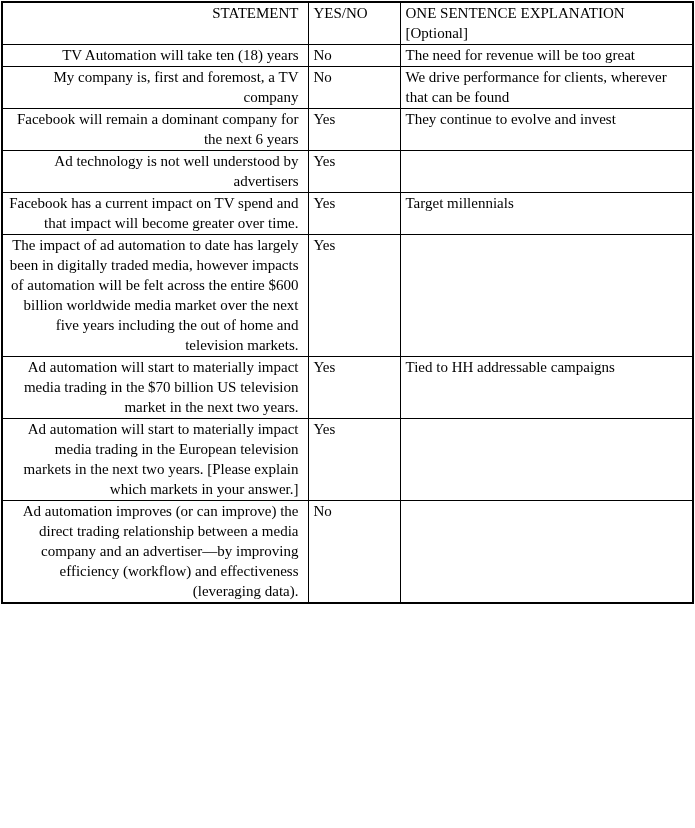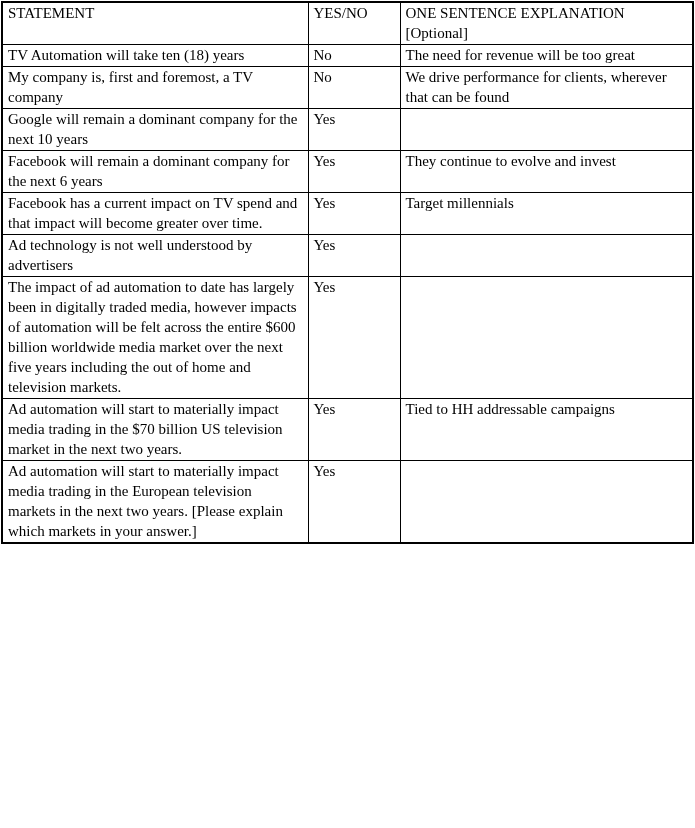--- a/index.html
+++ b/index.html
@@ -32,20 +32,21 @@
     vertical-align: top;
     text-align: left;
     font-weight: normal;
     padding: 0 4px 1px 5px;
     overflow: hidden;
     word-wrap: break-word;
   }
   table.survey td.col-statement,
   table.survey th.col-statement {
     padding-right: 9px;
+    text-align: right;
   }
   col.c-statement   { width: 306px; }
   col.c-yesno       { width: 92px;  }
   col.c-explanation { width: 293px; }
 </style>
 </head>
 <body>
 
 <div class="page">
   <table class="survey">
@@ -66,49 +67,49 @@
           <td class="col-statement">TV Automation will take ten (18) years</td>
           <td class="col-yesno">No</td>
           <td class="col-explanation">The need for revenue will be too great</td>
         </tr>
         <tr>
           <td class="col-statement">My company is, first and foremost, a TV company</td>
           <td class="col-yesno">No</td>
           <td class="col-explanation">We drive performance for clients, wherever that can be found</td>
         </tr>
         <tr>
-          <td class="col-statement">Google will remain a dominant company for the next 10 years</td>
-          <td class="col-yesno">Yes</td>
-          <td class="col-explanation"></td>
-        </tr>
-        <tr>
           <td class="col-statement">Facebook will remain a dominant company for the next 6 years</td>
           <td class="col-yesno">Yes</td>
           <td class="col-explanation">They continue to evolve and invest</td>
         </tr>
         <tr>
+          <td class="col-statement">Ad technology is not well understood by advertisers</td>
+          <td class="col-yesno">Yes</td>
+          <td class="col-explanation"></td>
+        </tr>
+        <tr>
           <td class="col-statement">Facebook has a current impact on TV spend and that impact will become greater over time.</td>
           <td class="col-yesno">Yes</td>
           <td class="col-explanation">Target millennials</td>
-        </tr>
-        <tr>
-          <td class="col-statement">Ad technology is not well understood by advertisers</td>
-          <td class="col-yesno">Yes</td>
-          <td class="col-explanation"></td>
         </tr>
         <tr>
           <td class="col-statement">The impact of ad automation to date has largely been in digitally traded media, however impacts of automation will be felt across the entire $600 billion worldwide media market over the next five years including the out of home and television markets.</td>
           <td class="col-yesno">Yes</td>
           <td class="col-explanation"></td>
         </tr>
         <tr>
           <td class="col-statement">Ad automation will start to materially impact media trading in the $70 billion US television market in the next two years.</td>
           <td class="col-yesno">Yes</td>
           <td class="col-explanation">Tied to HH addressable campaigns</td>
         </tr>
         <tr>
           <td class="col-statement">Ad automation will start to materially impact media trading in the European television markets in the next two years. [Please explain which markets in your answer.]</td>
           <td class="col-yesno">Yes</td>
           <td class="col-explanation"></td>
         </tr>
+        <tr>
+          <td class="col-statement">Ad automation improves (or can improve) the direct trading relationship between a media company and an advertiser—by improving efficiency (workflow) and effectiveness (leveraging data).</td>
+          <td class="col-yesno">No</td>
+          <td class="col-explanation"></td>
+        </tr>
       </tbody>
   </table>
 </div>
 
 </body></html>

